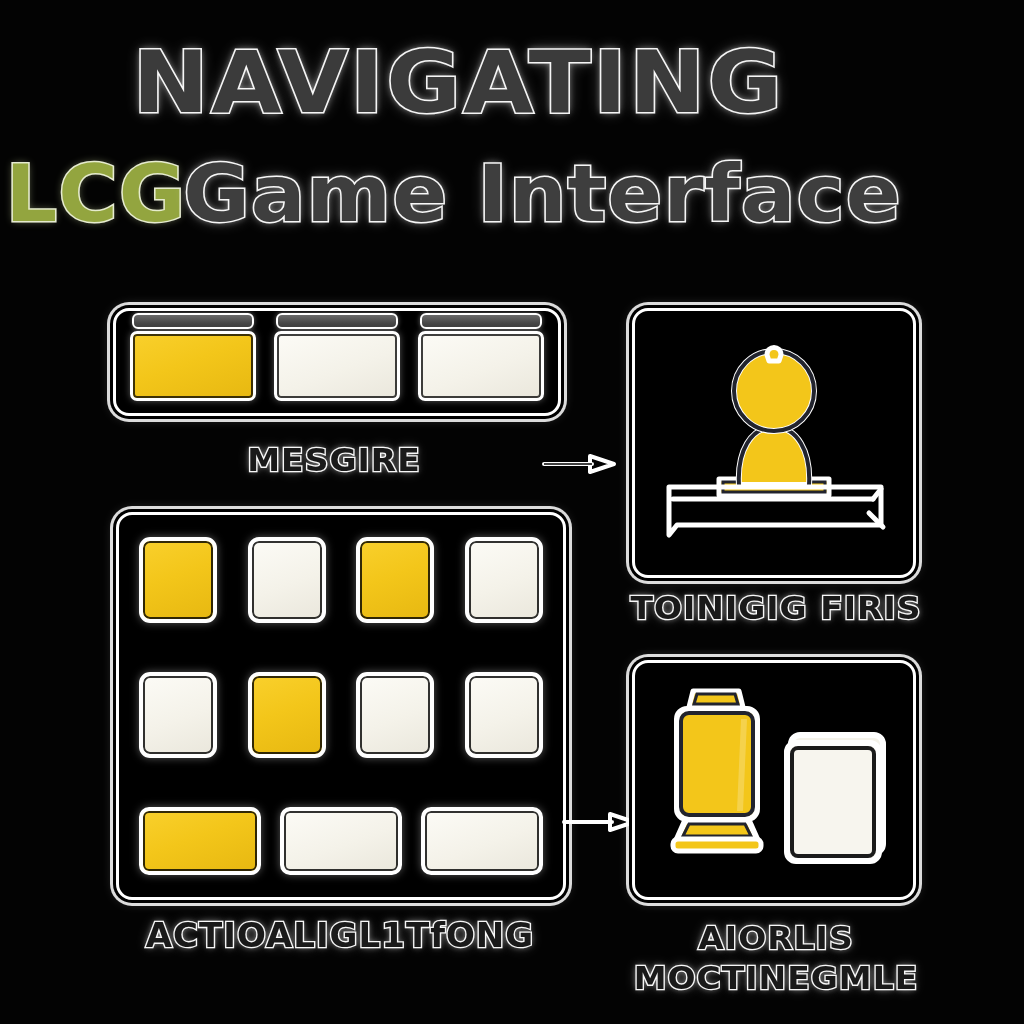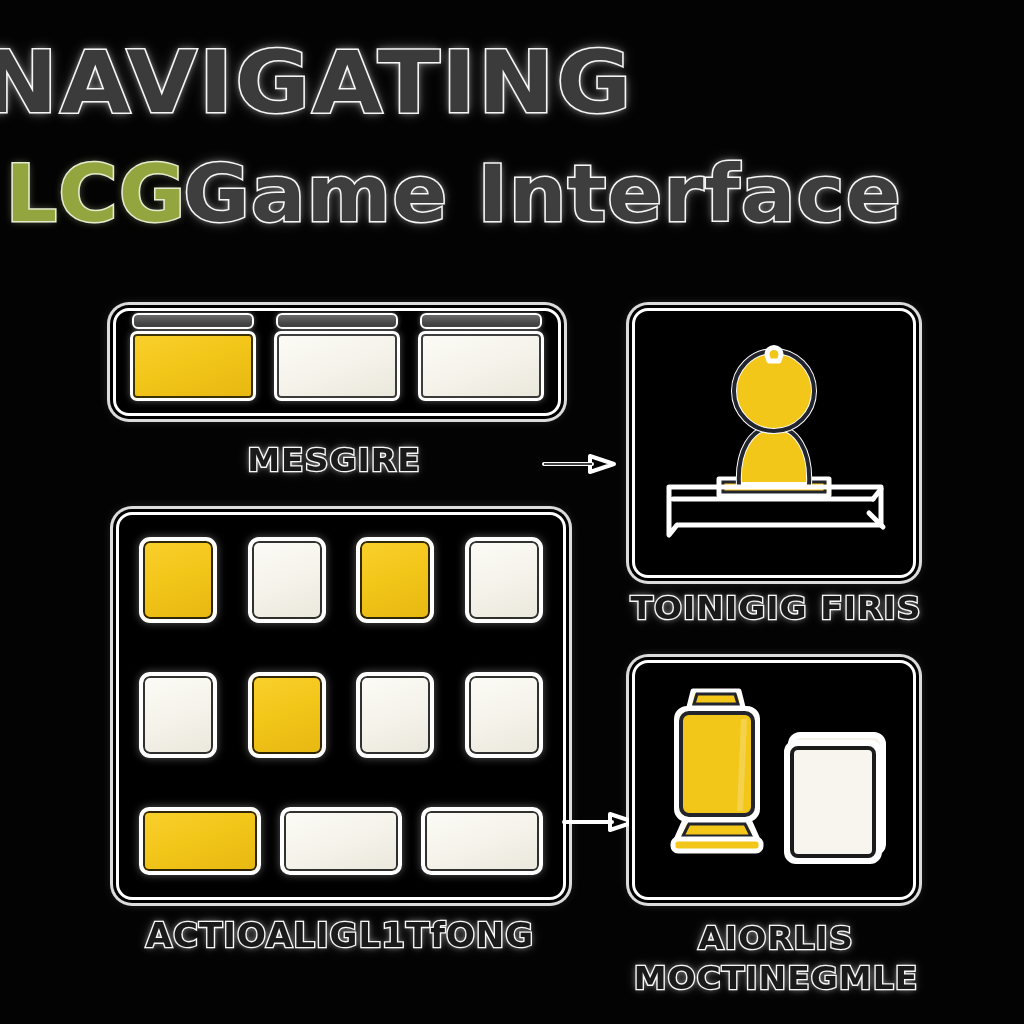--- a/index.html
+++ b/index.html
@@ -22,21 +22,21 @@
     height: 1024px;
     background: #030303;
   }
 
   
   .title-wrap {
     position: absolute;
     left: 0;
     top: 34px;
     width: 916px;
-    text-align: left;
+    text-align: center;
   }
   .title-main {
     display: inline-block;
     font-family: "DejaVu Sans", sans-serif;
     font-weight: bold;
     font-size: 86px;
     line-height: 96px;
     letter-spacing: 2px;
     color: #3b3b3b;
     -webkit-text-stroke: 3px #f2f2f2;

